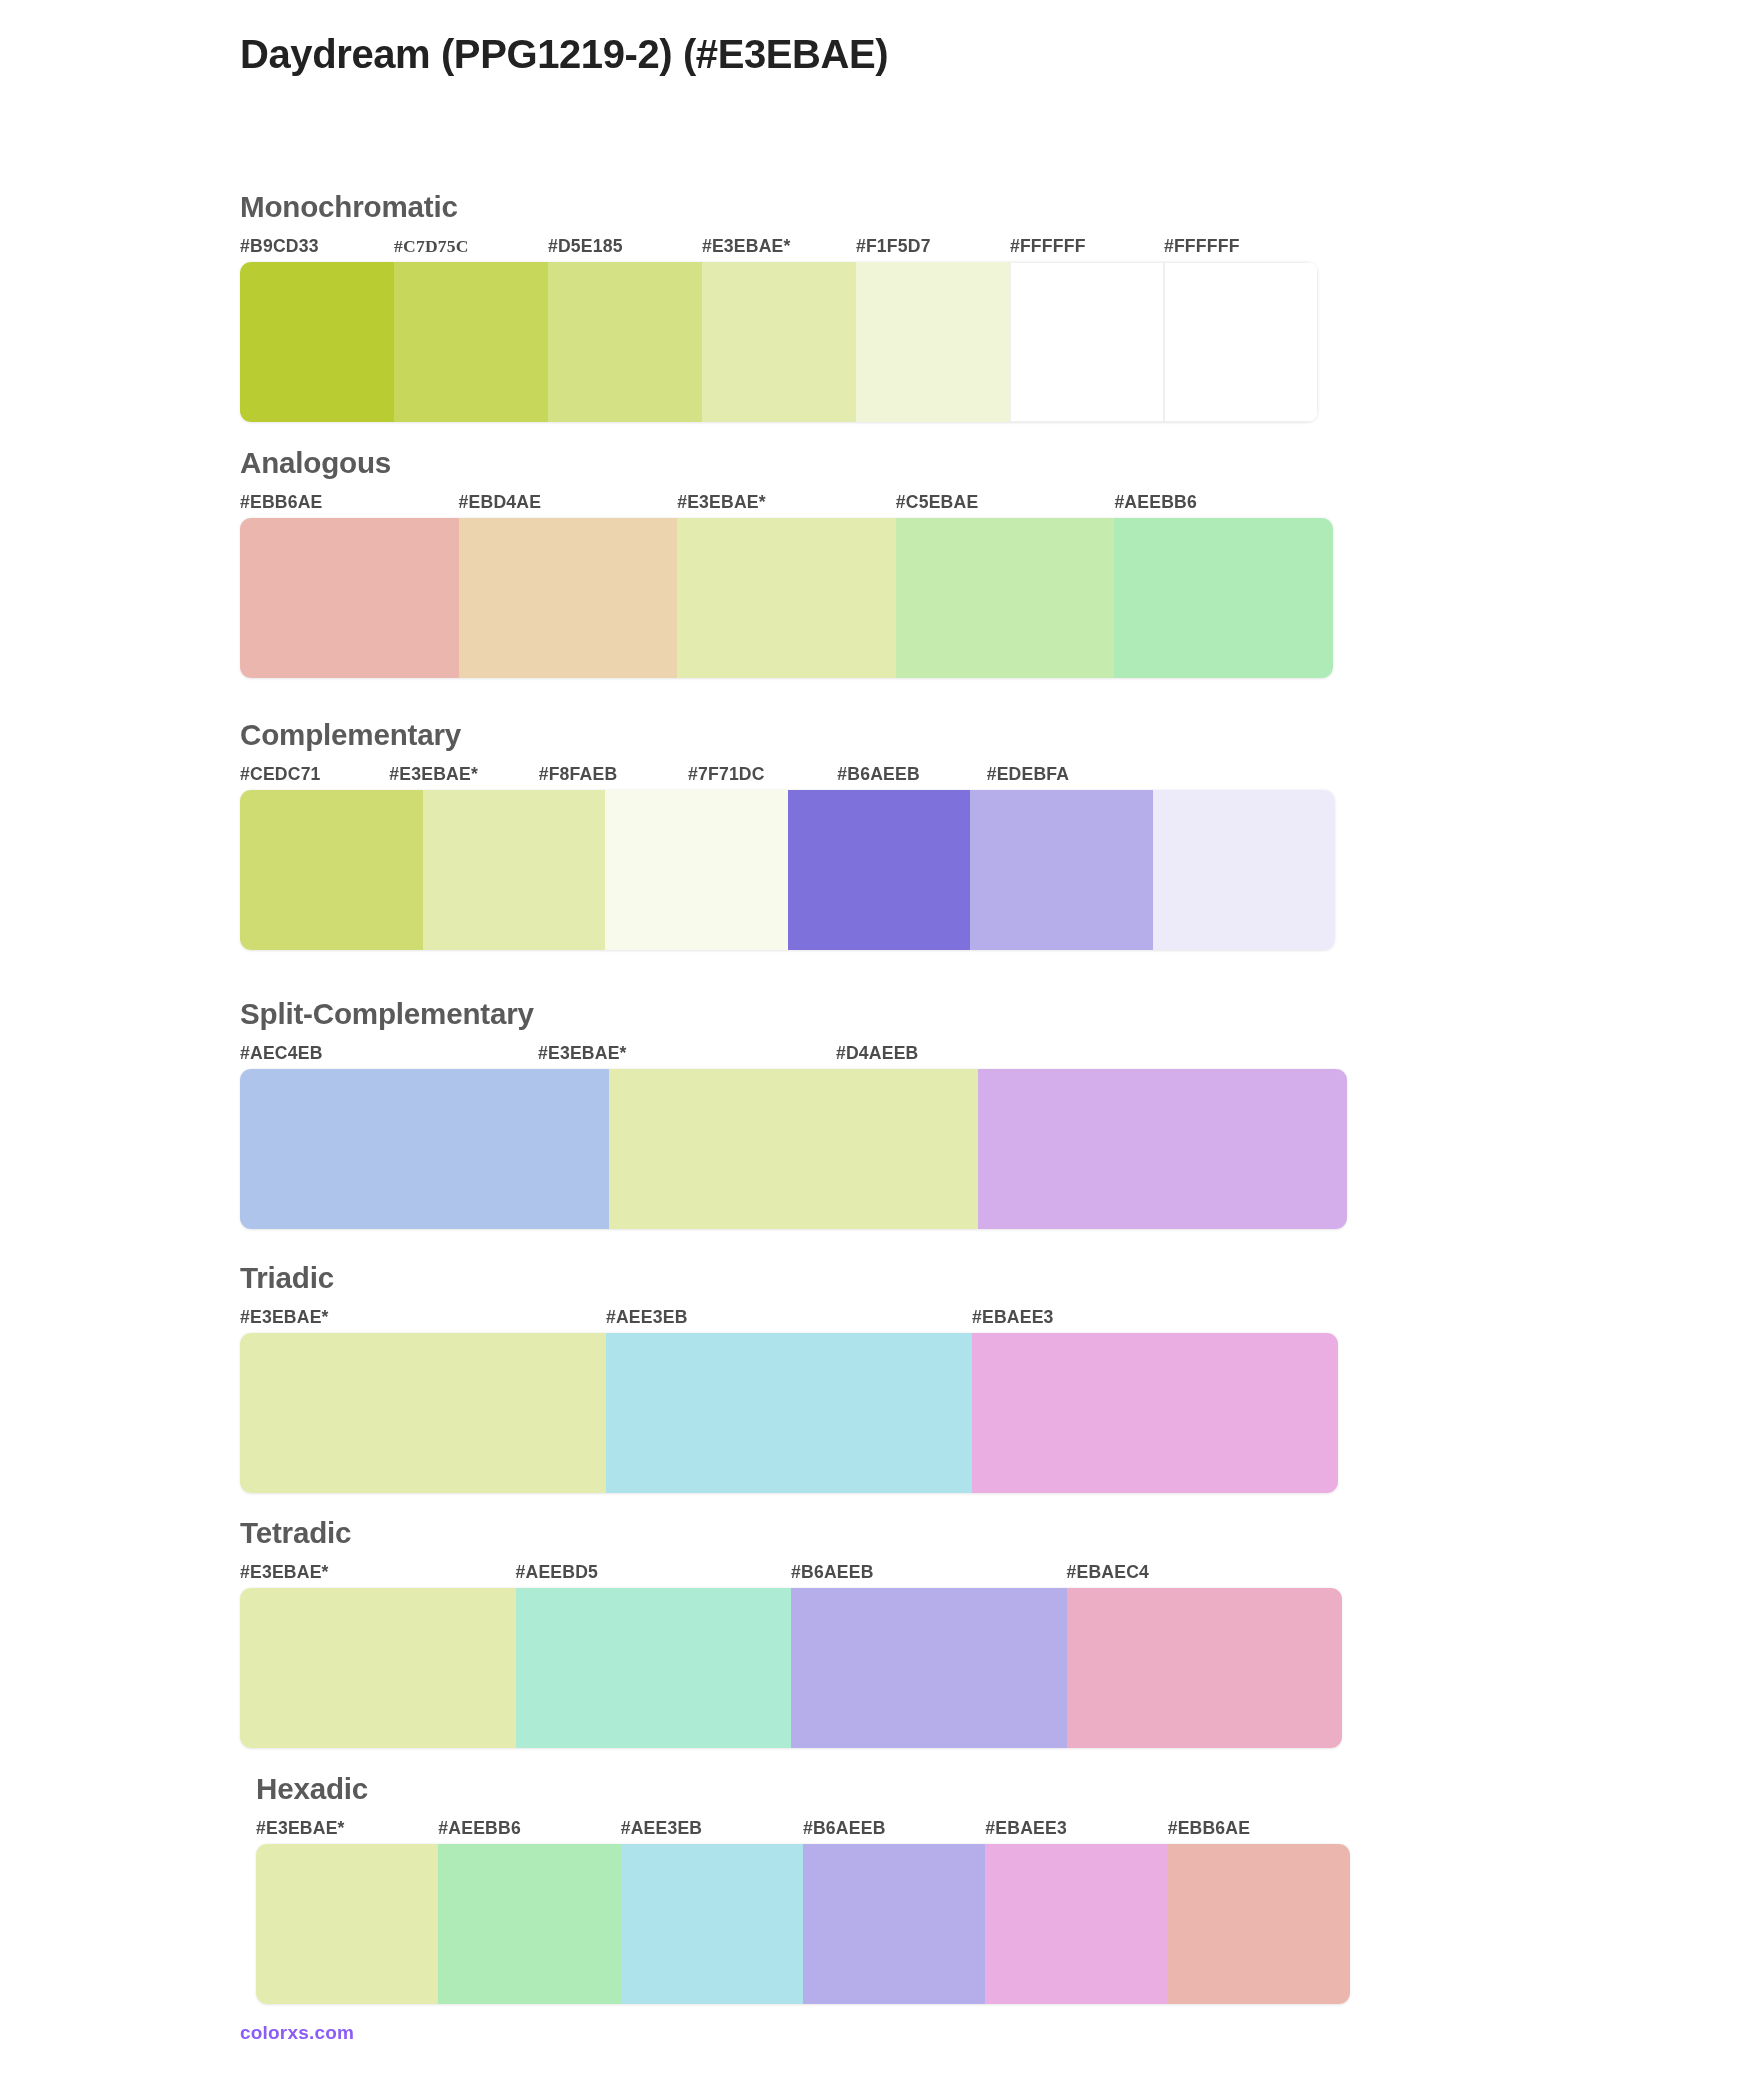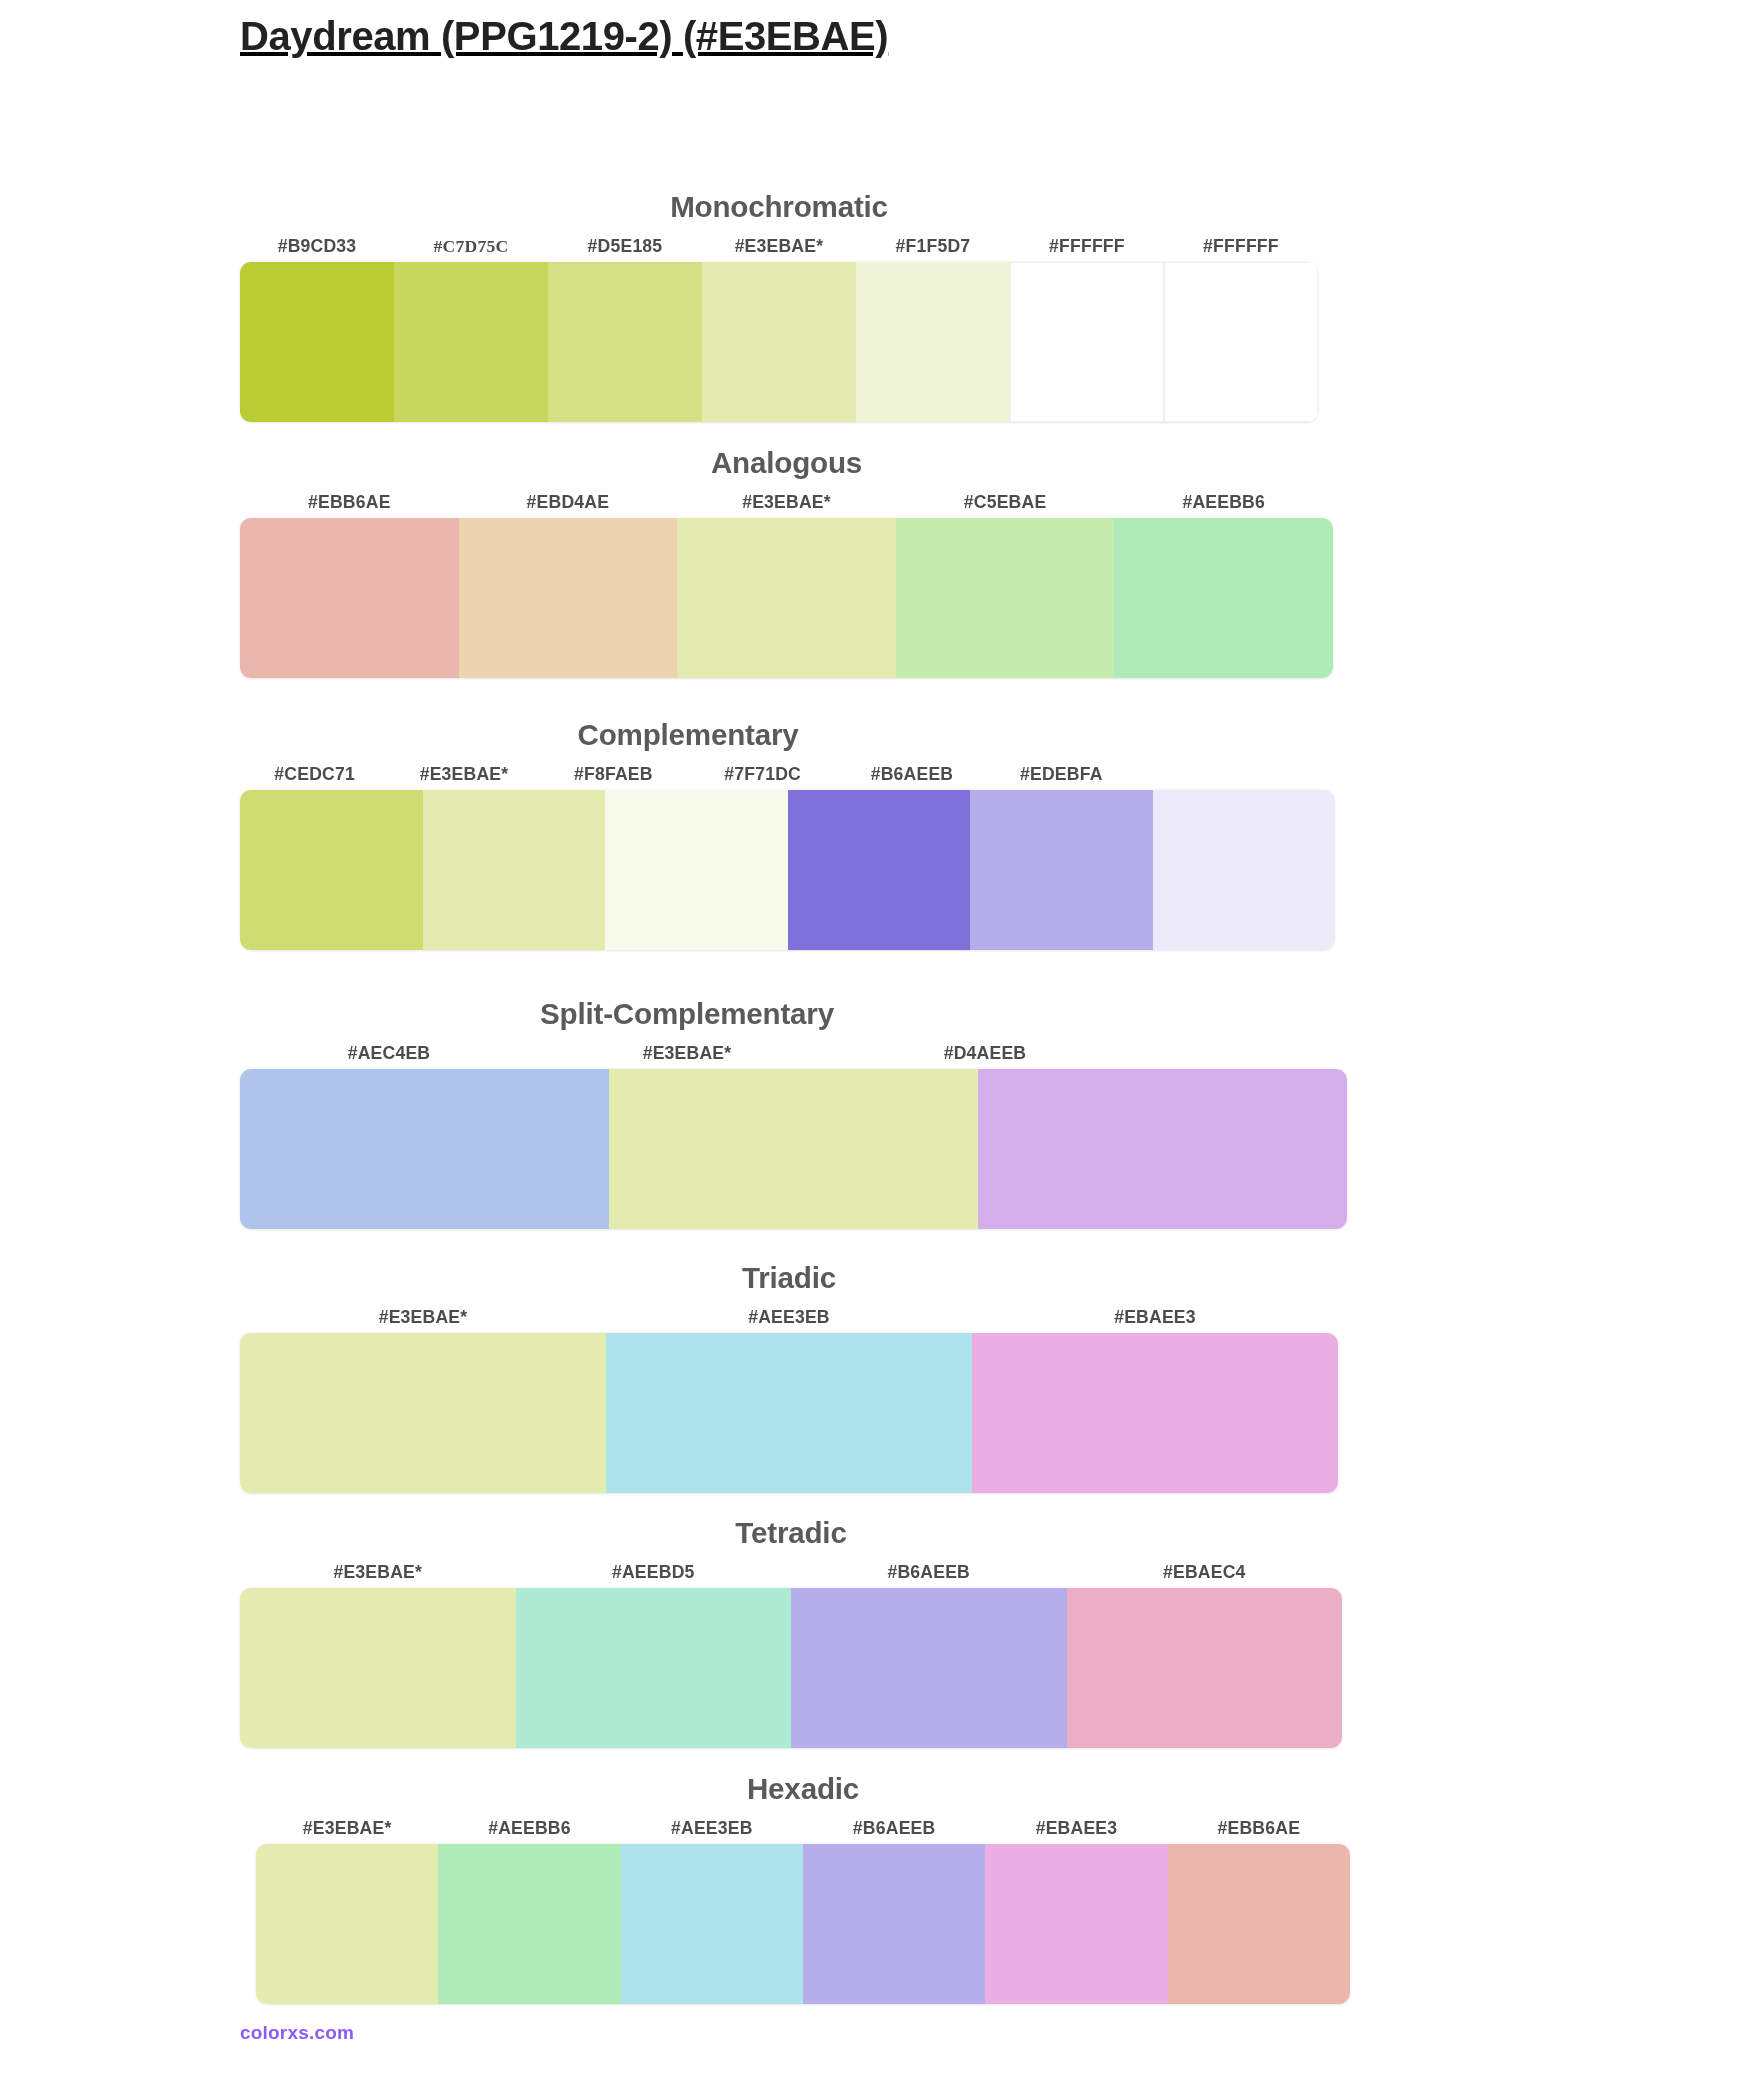--- a/index.html
+++ b/index.html
@@ -19,23 +19,22 @@
     position: relative;
     width: 1757px;
     height: 2077px;
     box-sizing: border-box;
   }
 
   
   .header {
     position: absolute;
     left: 240px;
-    top: 14px;
+    top: 32px;
     width: 1358px;
-    text-decoration: underline;
   }
   .title {
     font-size: 40px;
     font-weight: 700;
     color: #222222;
     letter-spacing: -0.4px;
     line-height: 1.12;
     margin: 0;
     white-space: nowrap;
   }
@@ -51,21 +50,20 @@
   
   .sections {
     position: absolute;
     left: 0;
     top: 0;
     width: 1757px;
   }
   .section {
     position: absolute;
     left: 240px;
-    text-align: center;
   }
   .section-title {
     font-size: 29.6px;
     font-weight: 700;
     color: #5a5a5a;
     letter-spacing: -0.2px;
     line-height: 1;
     margin: 0 0 12.8px 0;
     white-space: nowrap;
   }

